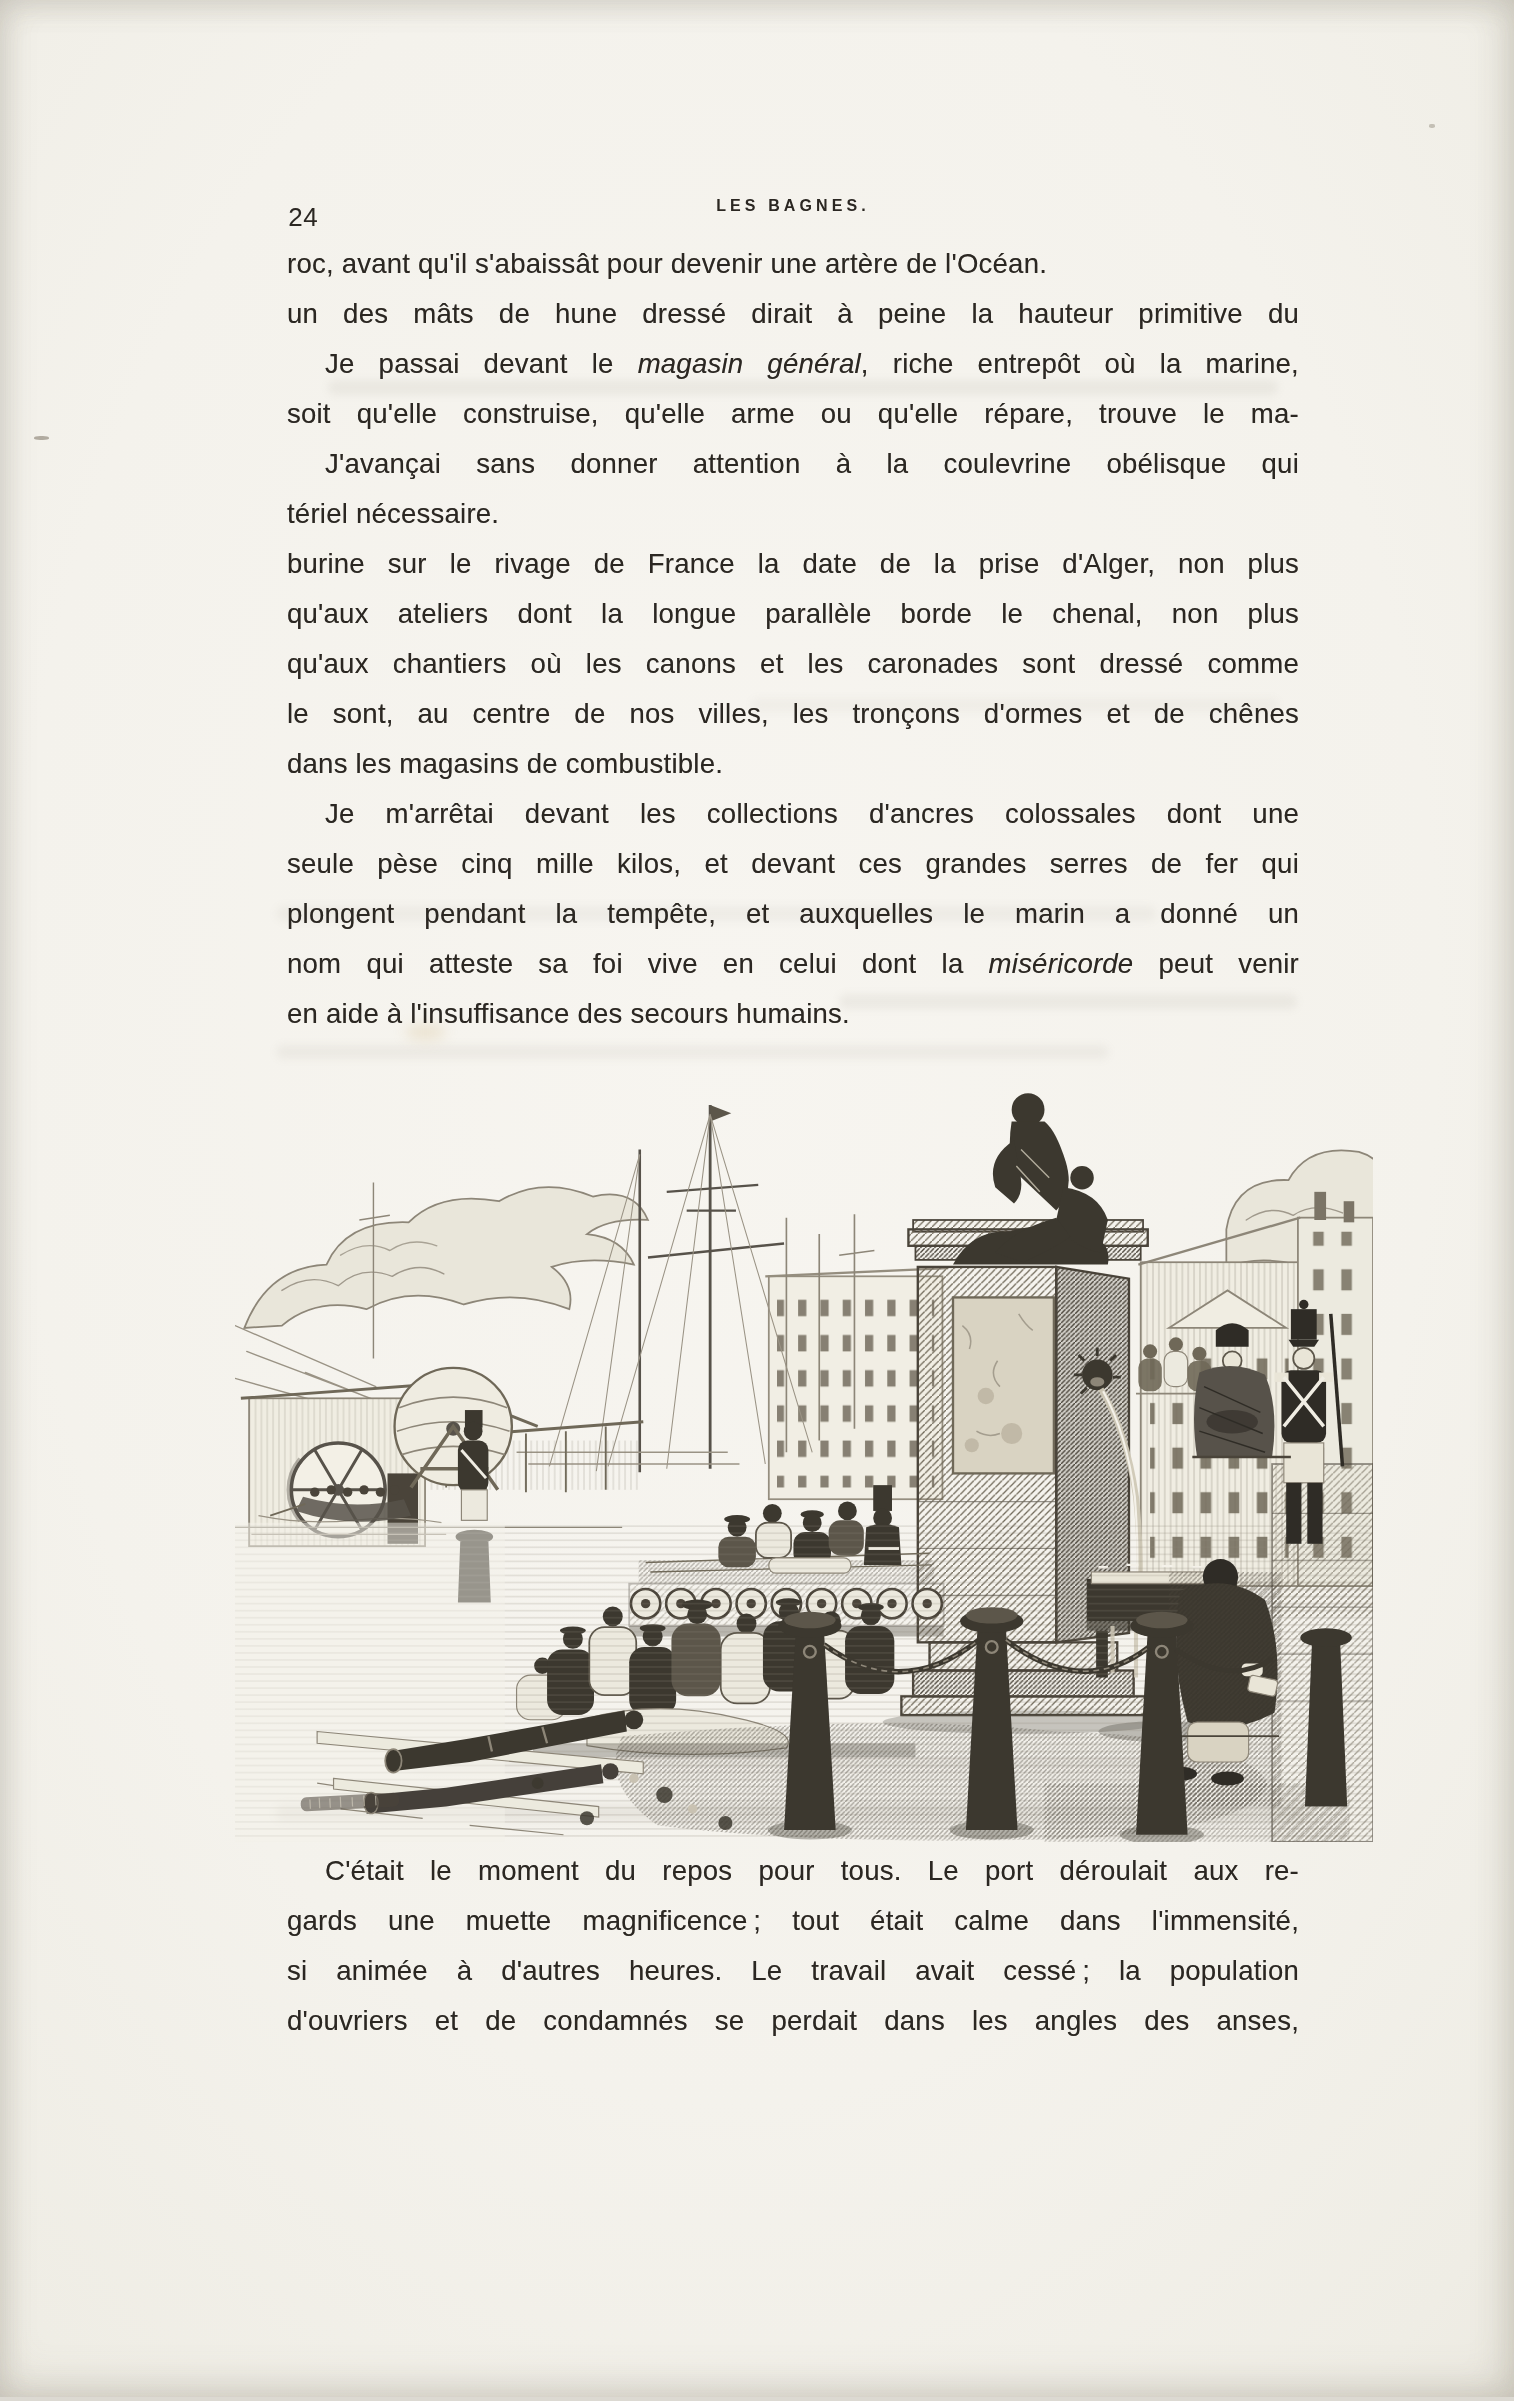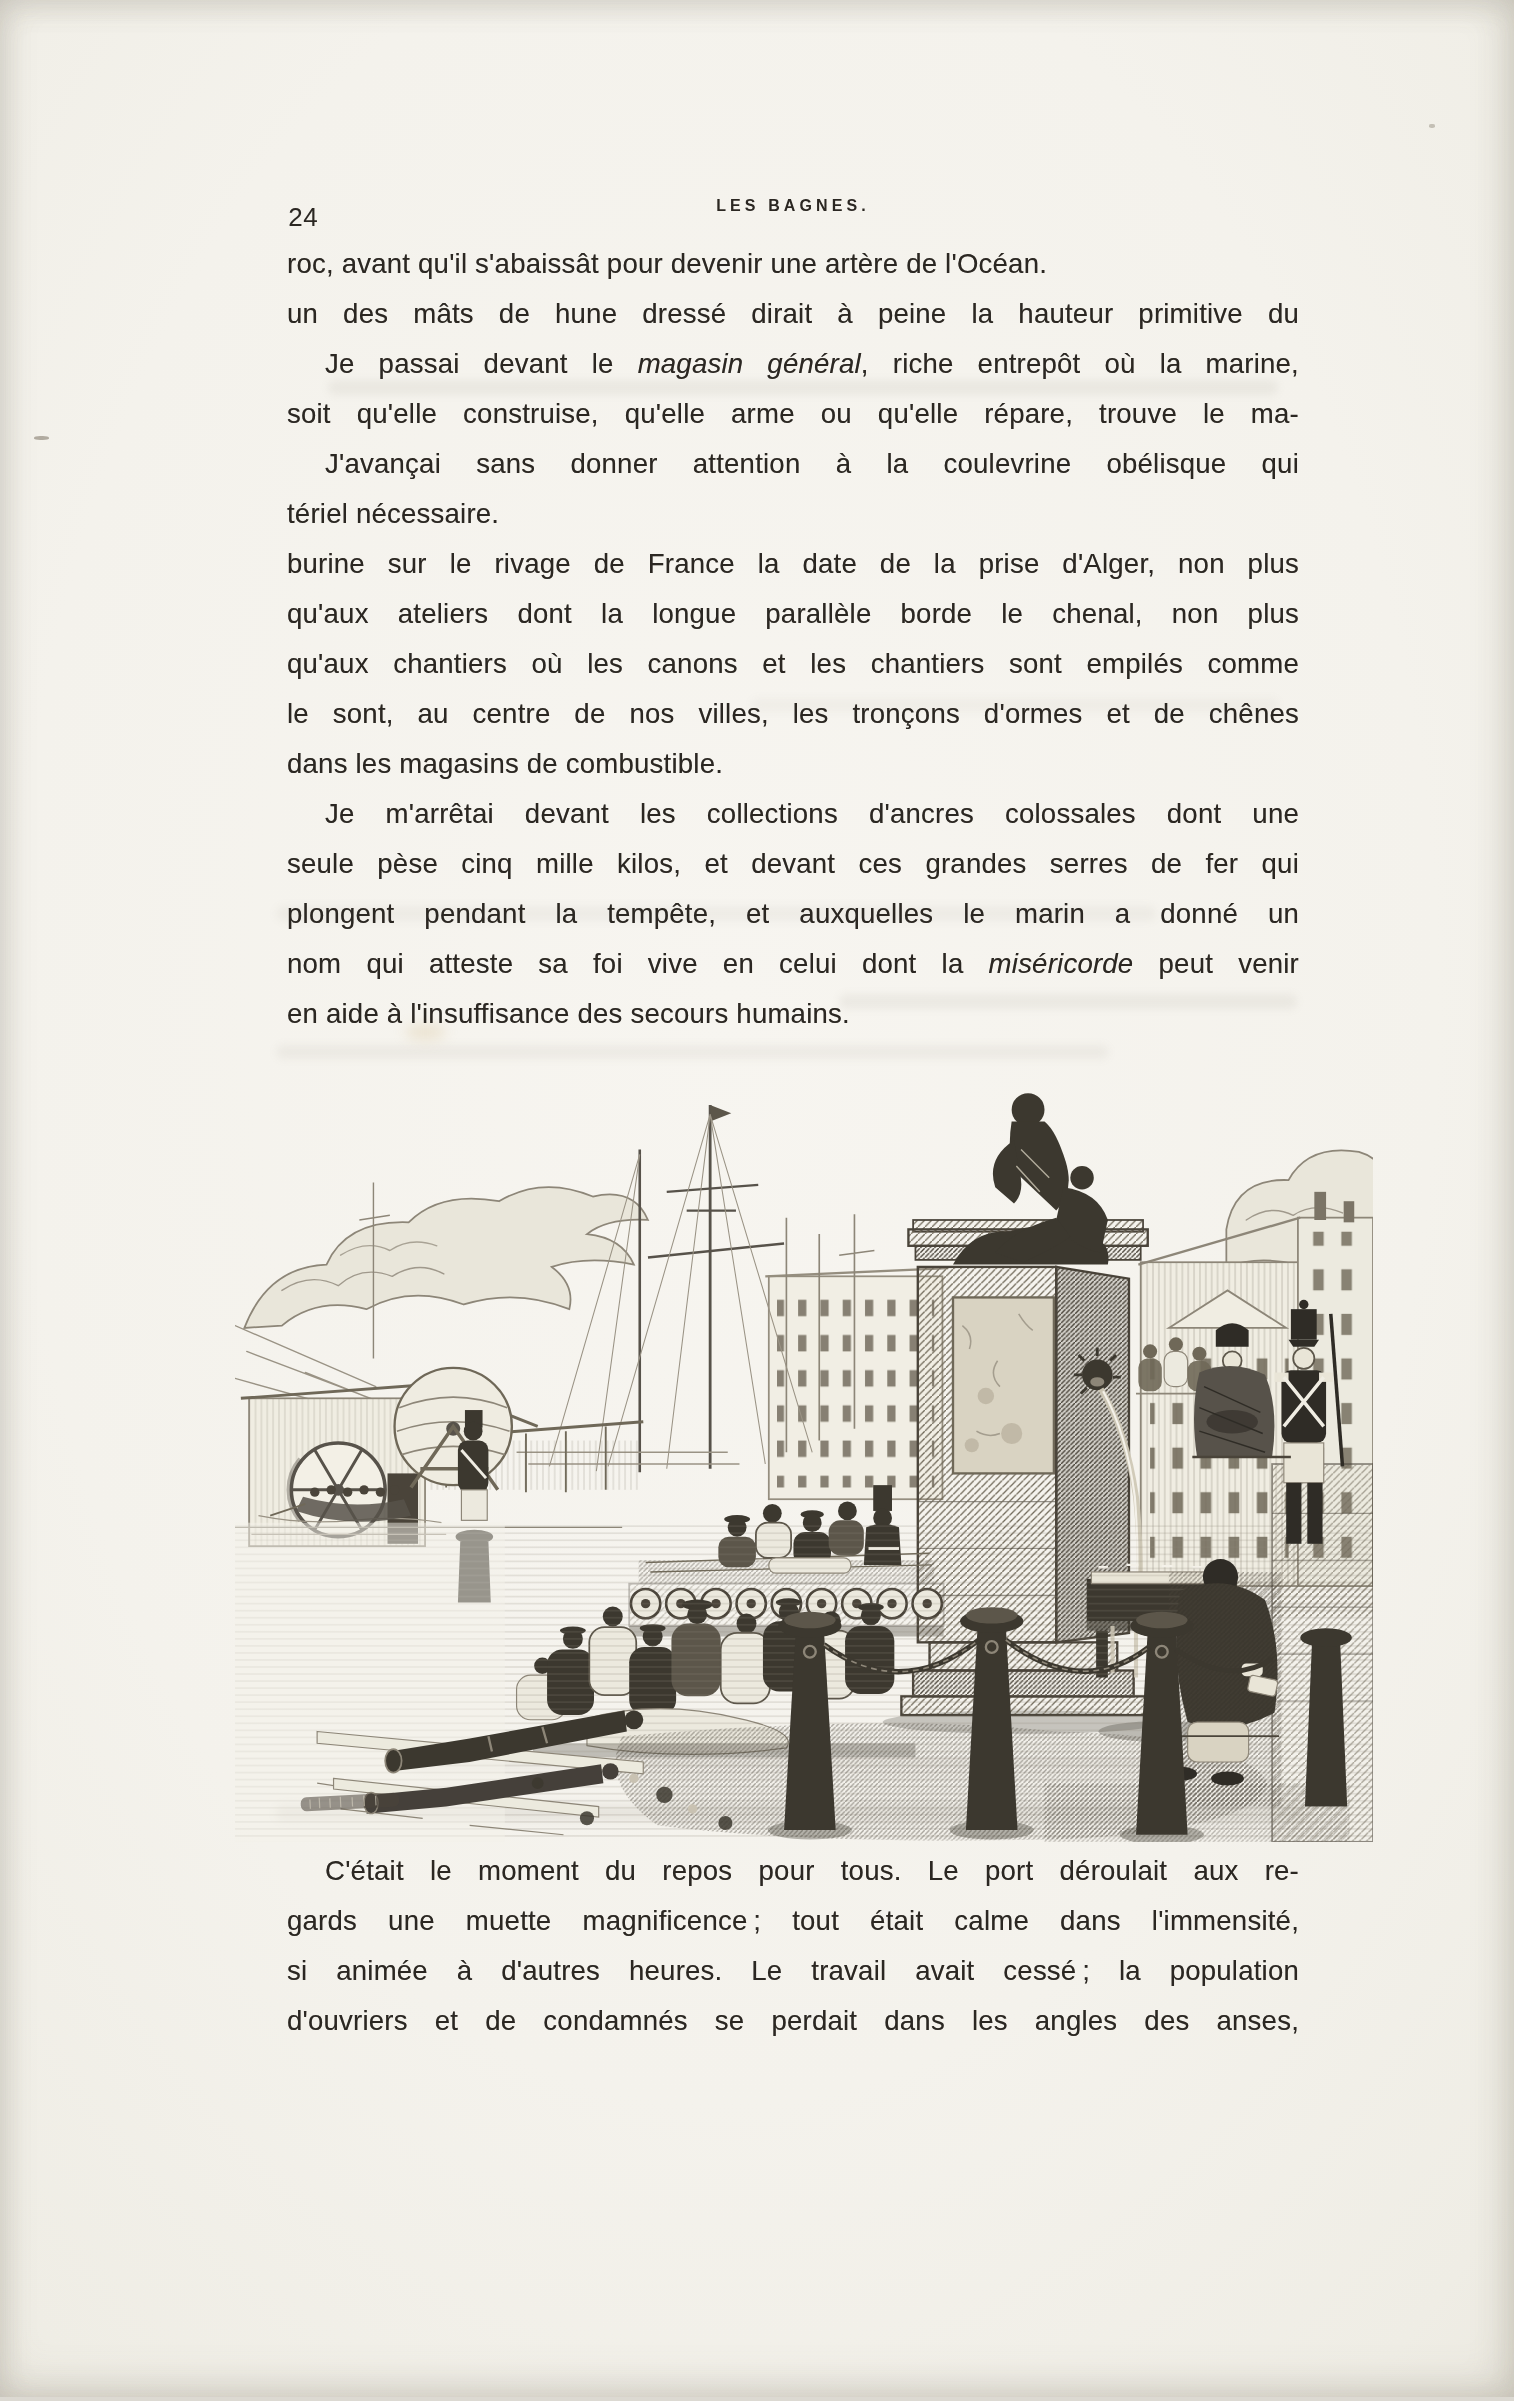--- a/index.html
+++ b/index.html
@@ -63,21 +63,21 @@
 
   <main class="textblock top">
     <div class="line end">roc, avant qu'il s'abaissât pour devenir une artère de l'Océan.</div>
     <div class="line">un des mâts de hune dressé dirait à peine la hauteur primitive du</div>
     <div class="line ind"><span>Je passai devant le </span><span class="it">magasin général</span><span>, riche entrepôt où la marine,</span></div>
     <div class="line">soit qu'elle construise, qu'elle arme ou qu'elle répare, trouve le ma-</div>
     <div class="line ind">J'avançai sans donner attention à la coulevrine obélisque qui</div>
     <div class="line end">tériel nécessaire.</div>
     <div class="line">burine sur le rivage de France la date de la prise d'Alger, non plus</div>
     <div class="line">qu'aux ateliers dont la longue parallèle borde le chenal, non plus</div>
-    <div class="line">qu'aux chantiers où les canons et les chantiers sont empilés comme</div>
+    <div class="line">qu'aux chantiers où les canons et les caronades sont dressé comme</div>
     <div class="line">le sont, au centre de nos villes, les tronçons d'ormes et de chênes</div>
     <div class="line end">dans les magasins de combustible.</div>
     <div class="line ind">Je m'arrêtai devant les collections d'ancres colossales dont une</div>
     <div class="line">seule pèse cinq mille kilos, et devant ces grandes serres de fer qui</div>
     <div class="line">plongent pendant la tempête, et auxquelles le marin a donné un</div>
     <div class="line"><span>nom qui atteste sa foi vive en celui dont la </span><span class="it">miséricorde</span><span> peut venir</span></div>
     <div class="line end">en aide à l'insuffisance des secours humains.</div>
   </main>
 
   <figure class="engraving">

